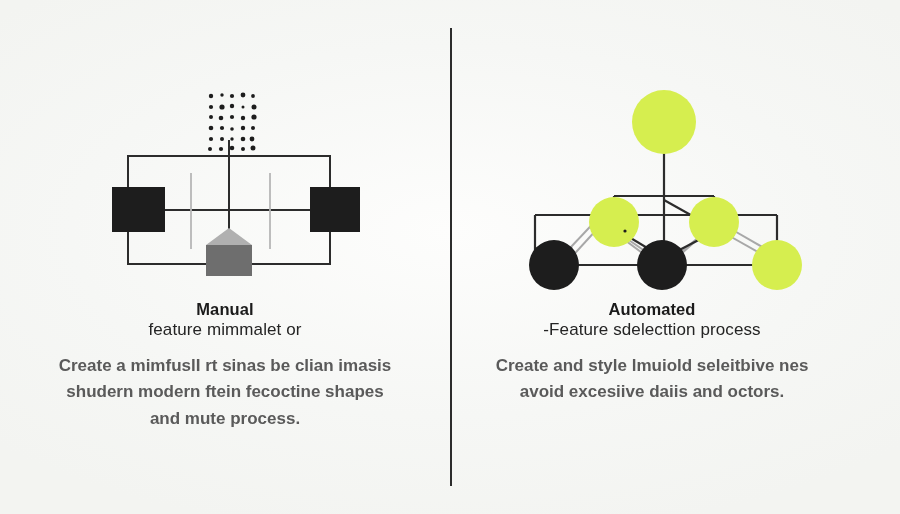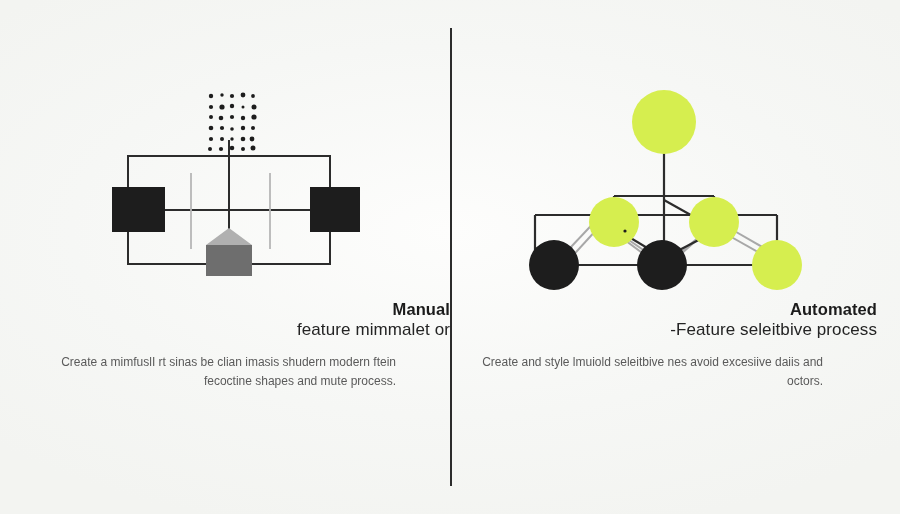--- a/index.html
+++ b/index.html
@@ -48,38 +48,38 @@
     left: 0;
     top: 0;
     width: 450px;
     height: 300px;
   }
 
   .caption {
     position: absolute;
     left: 0;
     width: 450px;
-    text-align: right;
+    text-align: center;
   }
   .cap-title {
     font-size: 16.5px;
     font-weight: bold;
     color: #1b1b1b;
     letter-spacing: 0.1px;
   }
   .cap-sub {
     font-size: 17px;
     font-weight: 400;
     color: #242424;
     margin-top: 1px;
     letter-spacing: 0.1px;
   }
   .cap-body {
-    font-size: 12px;
-    font-weight: 400;
+    font-size: 17px;
+    font-weight: 700;
     color: #5a5a5a;
     margin-top: 13px;
     line-height: 1.55;
     padding: 0 54px;
   }
   .cap-left  { top: 300px; }
   .cap-right { top: 300px; }
 
   svg { display: block; }
   .dot { fill: #1d1d1d; }
@@ -197,18 +197,18 @@
         <circle cx="127" cy="265" r="25" fill="#1d1d1d"></circle>
         <circle cx="235" cy="265" r="25" fill="#1d1d1d"></circle>
         <circle cx="350" cy="265" r="25" fill="#d6ee4f"></circle>
 
         <circle cx="198" cy="231" r="1.6" fill="#1d1d1d"></circle>
       </svg>
     </div>
 
     <div class="caption cap-right">
       <div class="cap-title">Automated</div>
-      <div class="cap-sub">-Feature seleitbive process</div>
+      <div class="cap-sub">-Feature sdelecttion process</div>
       <div class="cap-body">Create and style lmuiold seleitbive nes avoid excesiive daiis and octors.</div>
     </div>
   </div>
 
 </div>
 
 </body></html>

